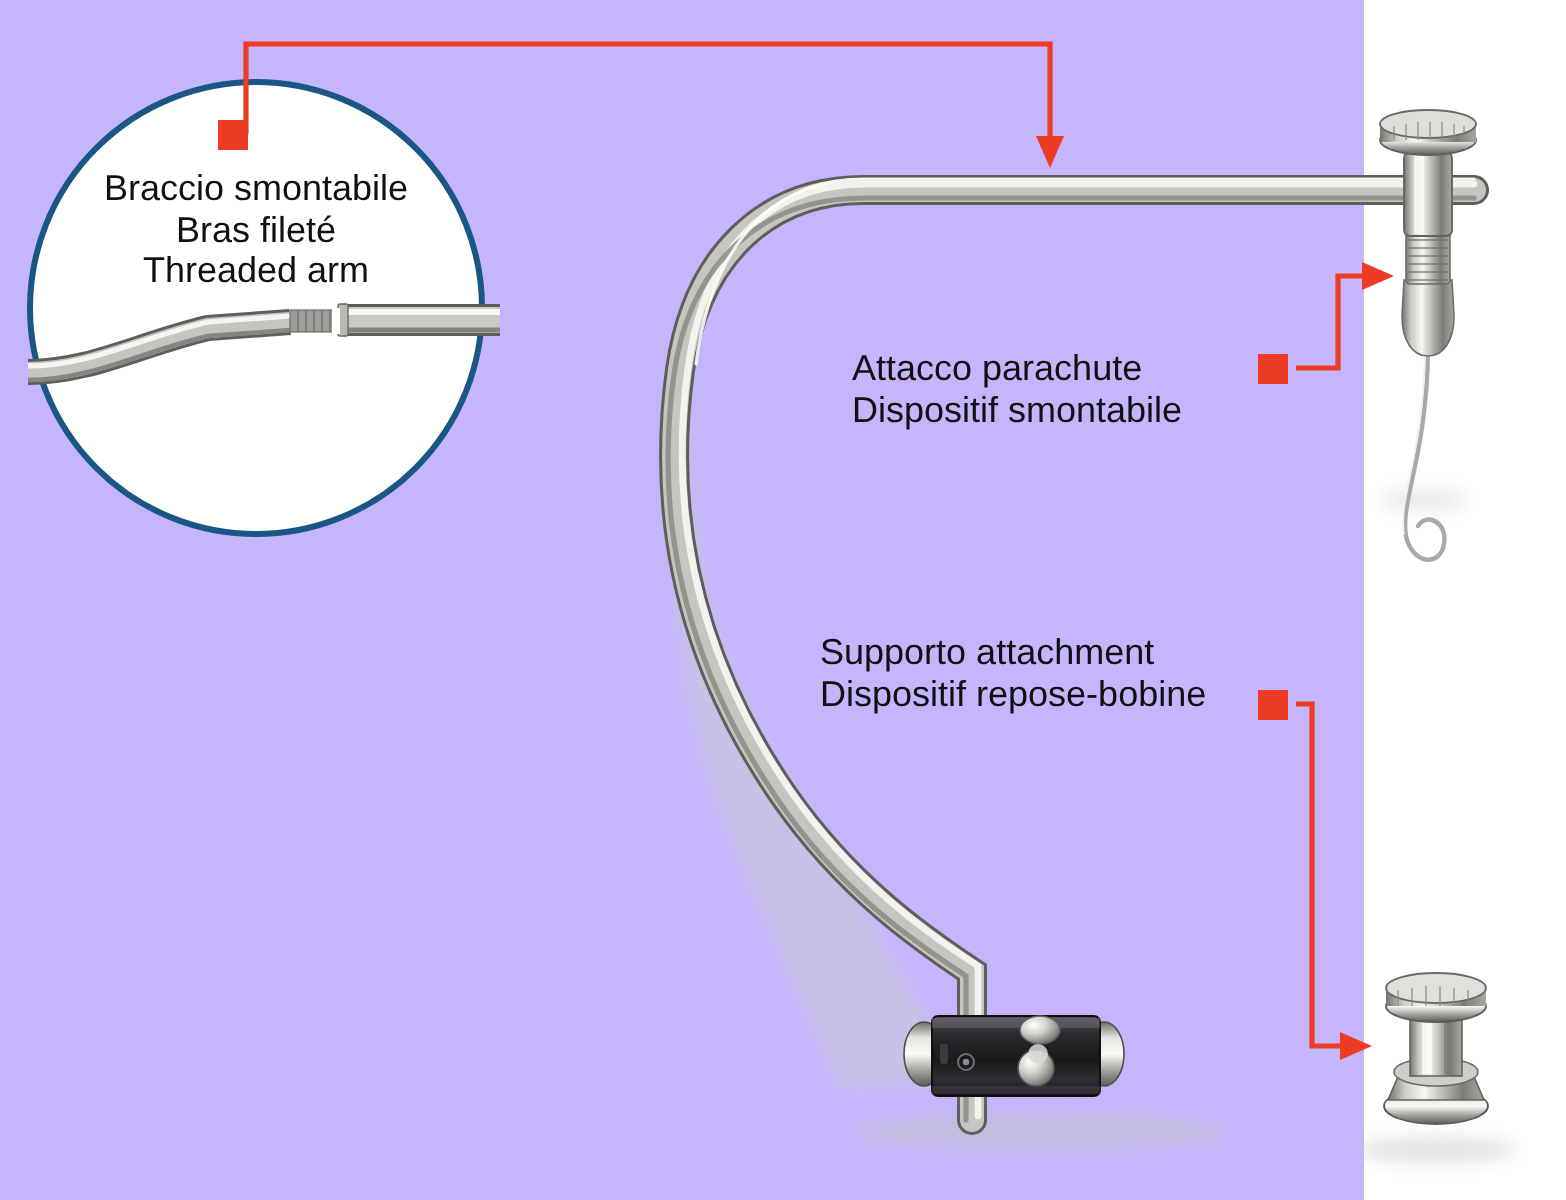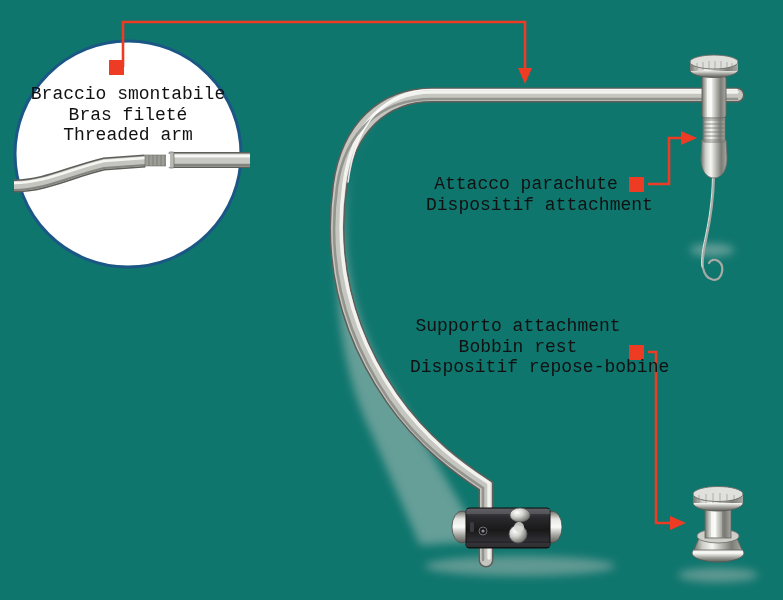--- a/index.html
+++ b/index.html
@@ -1,20 +1,20 @@
 <!DOCTYPE html>
 <html><head>
 <meta charset="utf-8">
 <style>
   html,body{margin:0;padding:0;background:#ffffff;}
   body{width:783px;height:600px;overflow:hidden;
        font-family:"Liberation Sans",sans-serif;color:#000;}
-  #stage{position:relative;width:783px;height:600px;background:#0f766e;font-family:Liberation Mono, monospace;}
+  #stage{position:relative;width:682px;height:600px;background:#c4b5fd;}
   .svg-layer{position:absolute;left:0;top:0;width:783px;height:600px;}
-  .callout{position:absolute;text-align:center;line-height:1.14;
+  .callout{position:absolute;text-align:left;line-height:1.14;
            font-size:18px;color:#111;white-space:nowrap;}
   .callout div{display:block;}
   .detail-label{position:absolute;text-align:center;line-height:1.14;
                 font-size:18px;color:#111;white-space:nowrap;}
 </style>
 </head>
 <body>
 
 <div id="stage">
 
@@ -245,22 +245,21 @@
   </svg>
 
   <div class="detail-label" style="left:24px; top:84px; width:208px;">
     <div>Braccio smontabile</div>
     <div>Bras fileté</div>
     <div>Threaded arm</div>
   </div>
 
   <div class="callout" style="left:426px; top:174px; width:200px;">
     <div>Attacco parachute</div>
-    <div>Dispositif attachment</div>
+    <div>Dispositif smontabile</div>
   </div>
 
   <div class="callout" style="left:410px; top:316px; width:216px;">
     <div>Supporto attachment</div>
-    <div>Bobbin rest</div>
     <div>Dispositif repose-bobine</div>
   </div>
 
 </div>
 
 </body></html>

